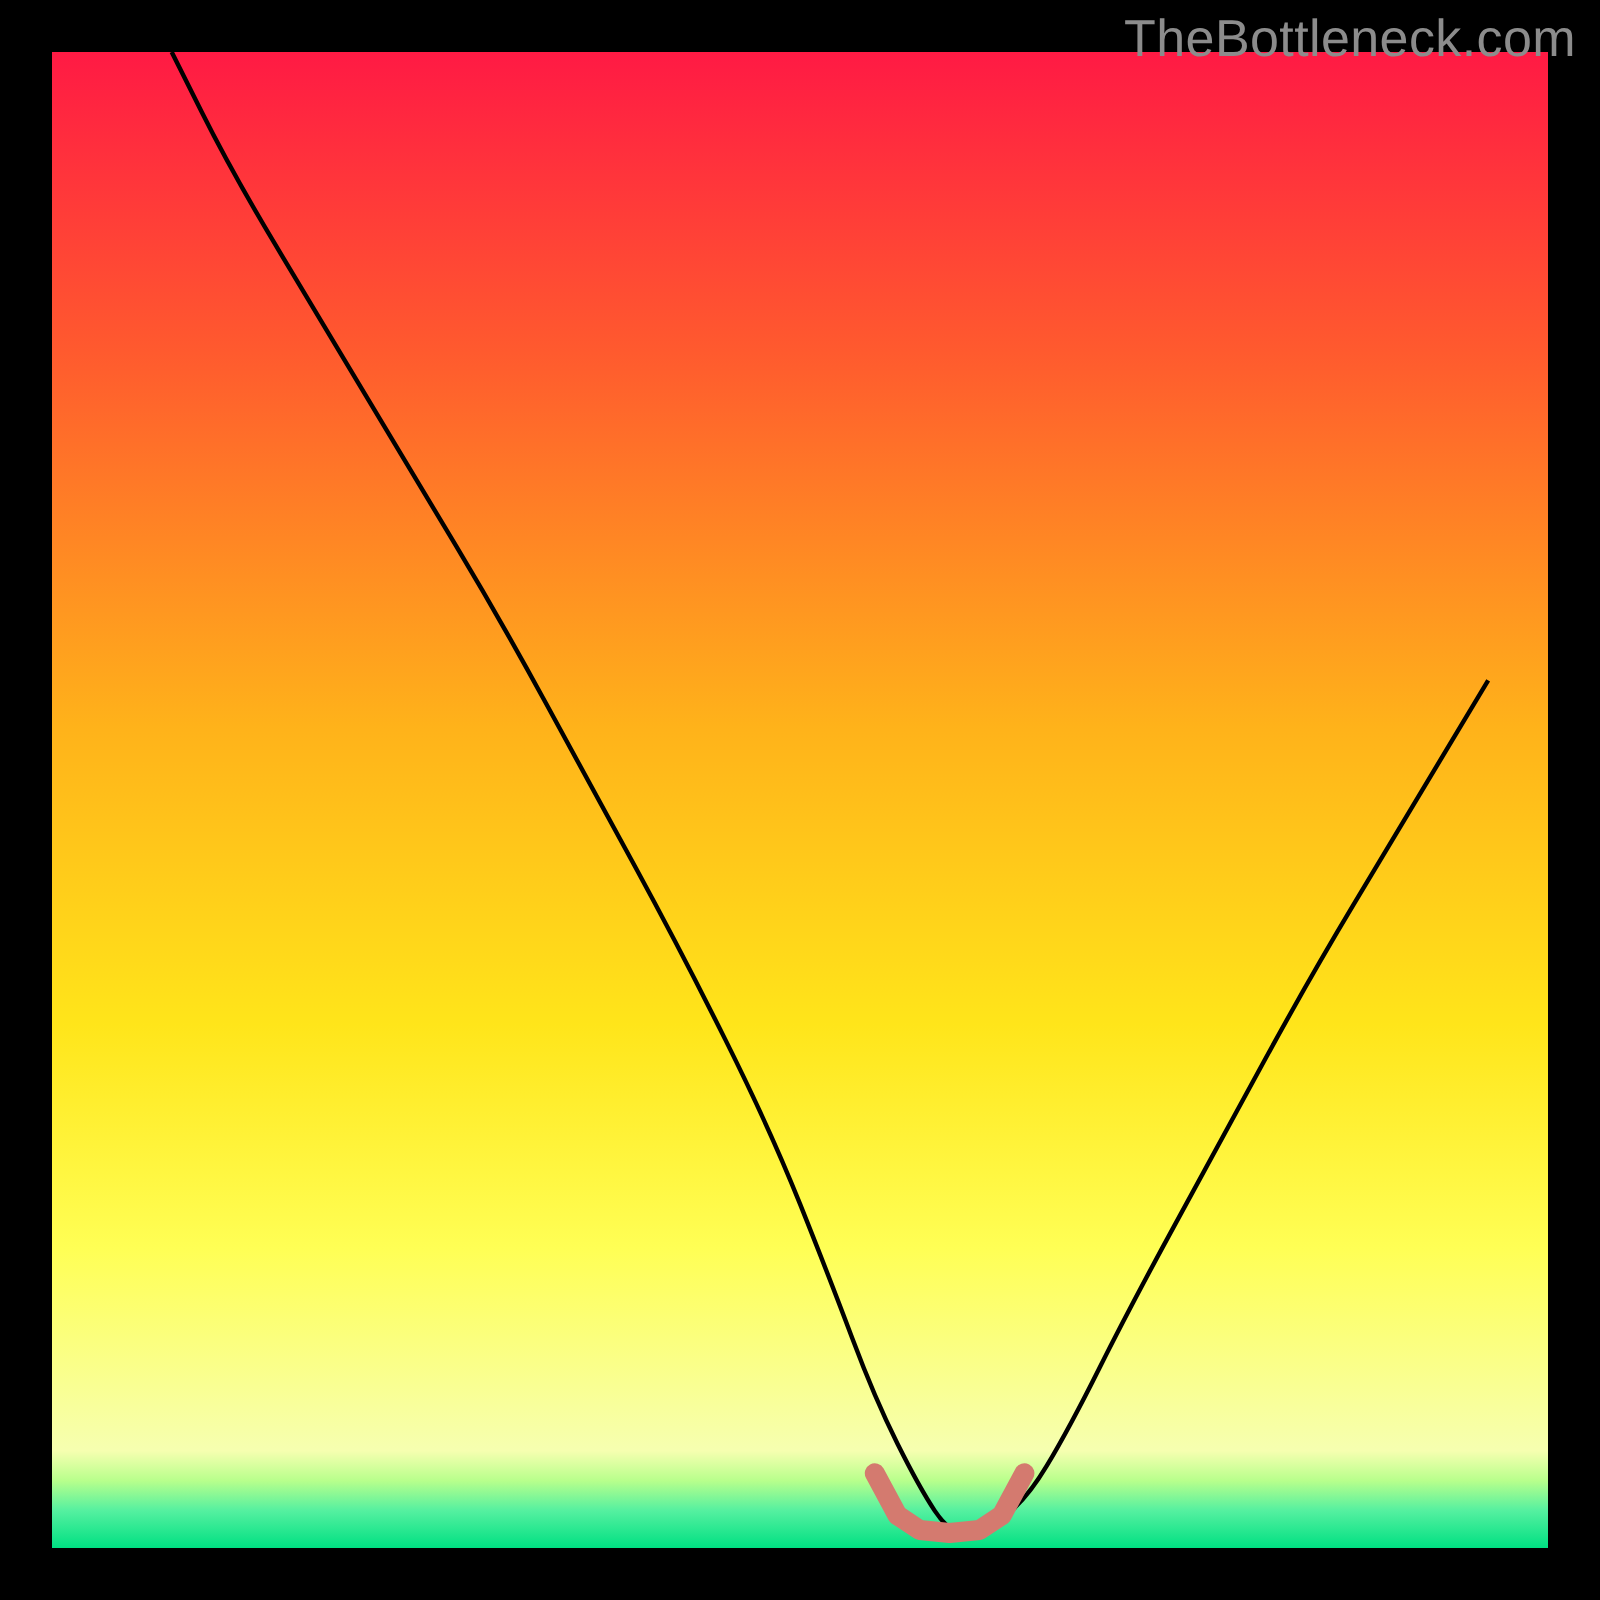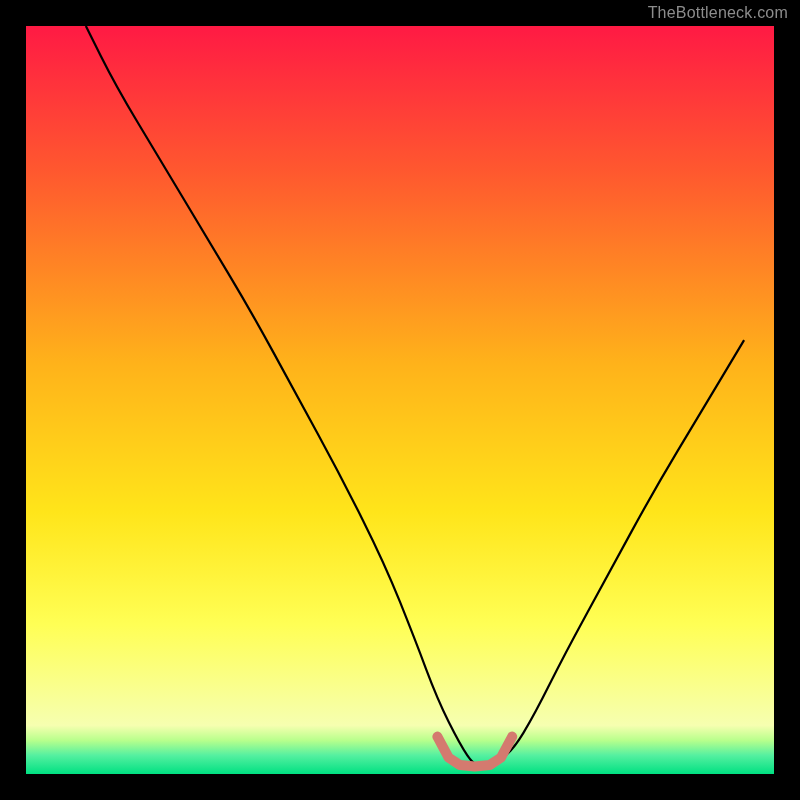--- a/index.html
+++ b/index.html
@@ -16,21 +16,21 @@
     height: 800px;
   }
   svg {
     display: block;
   }
   .watermark {
     position: absolute;
     top: 4px;
     right: 12px;
     font-family: Arial, Helvetica, sans-serif;
-    font-size: 16px;
+    font-size: 26px;
     color: #8c8c8c;
     letter-spacing: 0.2px;
     user-select: none;
   }
 </style>
 </head>
 <body>
 
 <div class="chart-wrap">
 

